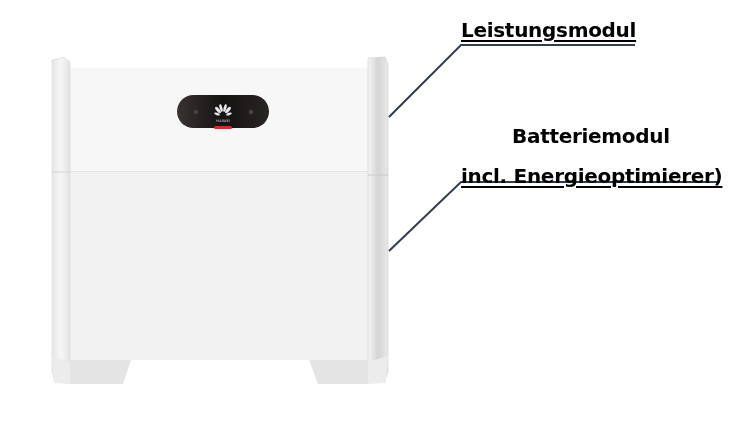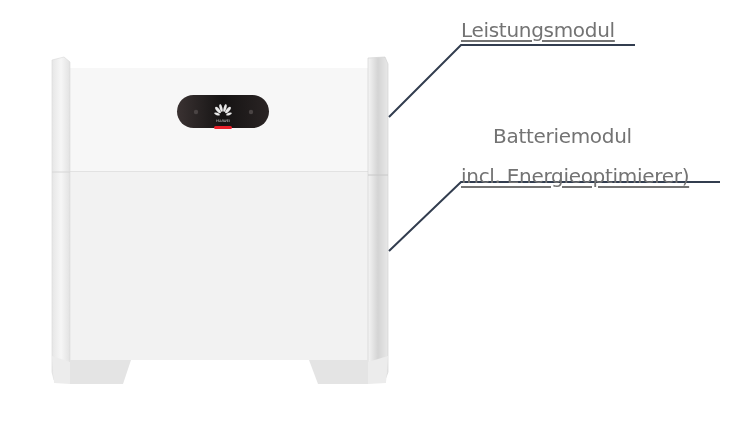--- a/index.html
+++ b/index.html
@@ -1,21 +1,21 @@
 <!DOCTYPE html>
 <html><head>
 <meta charset="utf-8">
 <style>
   html,body{margin:0;padding:0;background:#fff;}
   body{width:744px;height:437px;position:relative;overflow:hidden;font-family:"DejaVu Sans","Liberation Sans",sans-serif;}
   .device{position:absolute;left:0;top:0;width:744px;height:437px;}
-  .label{position:absolute;color:#737373;font-weight:normal;font-size:20px;line-height:24px;letter-spacing:-0.3px;white-space:nowrap;}
+  .label{position:absolute;color:#000000;font-weight:bold;font-size:20px;line-height:24px;letter-spacing:-0.3px;white-space:nowrap;}
   .u{text-decoration:underline;text-decoration-thickness:2px;text-underline-offset:3px;}
   #lbl-power{left:461px;top:18px;}
-  #lbl-battery-1{left:493px;top:124px;}
+  #lbl-battery-1{left:512px;top:124px;}
   #lbl-battery-2{left:461px;top:164px;}
 </style>
 </head>
 <body>
 
 <svg class="device" viewBox="0 0 744 437" xmlns="http://www.w3.org/2000/svg">
   <defs>
     <linearGradient id="railL" x1="0" x2="1" y1="0" y2="0">
       <stop offset="0" stop-color="#e6e6e6"></stop>
       <stop offset="0.5" stop-color="#f6f6f6"></stop>

